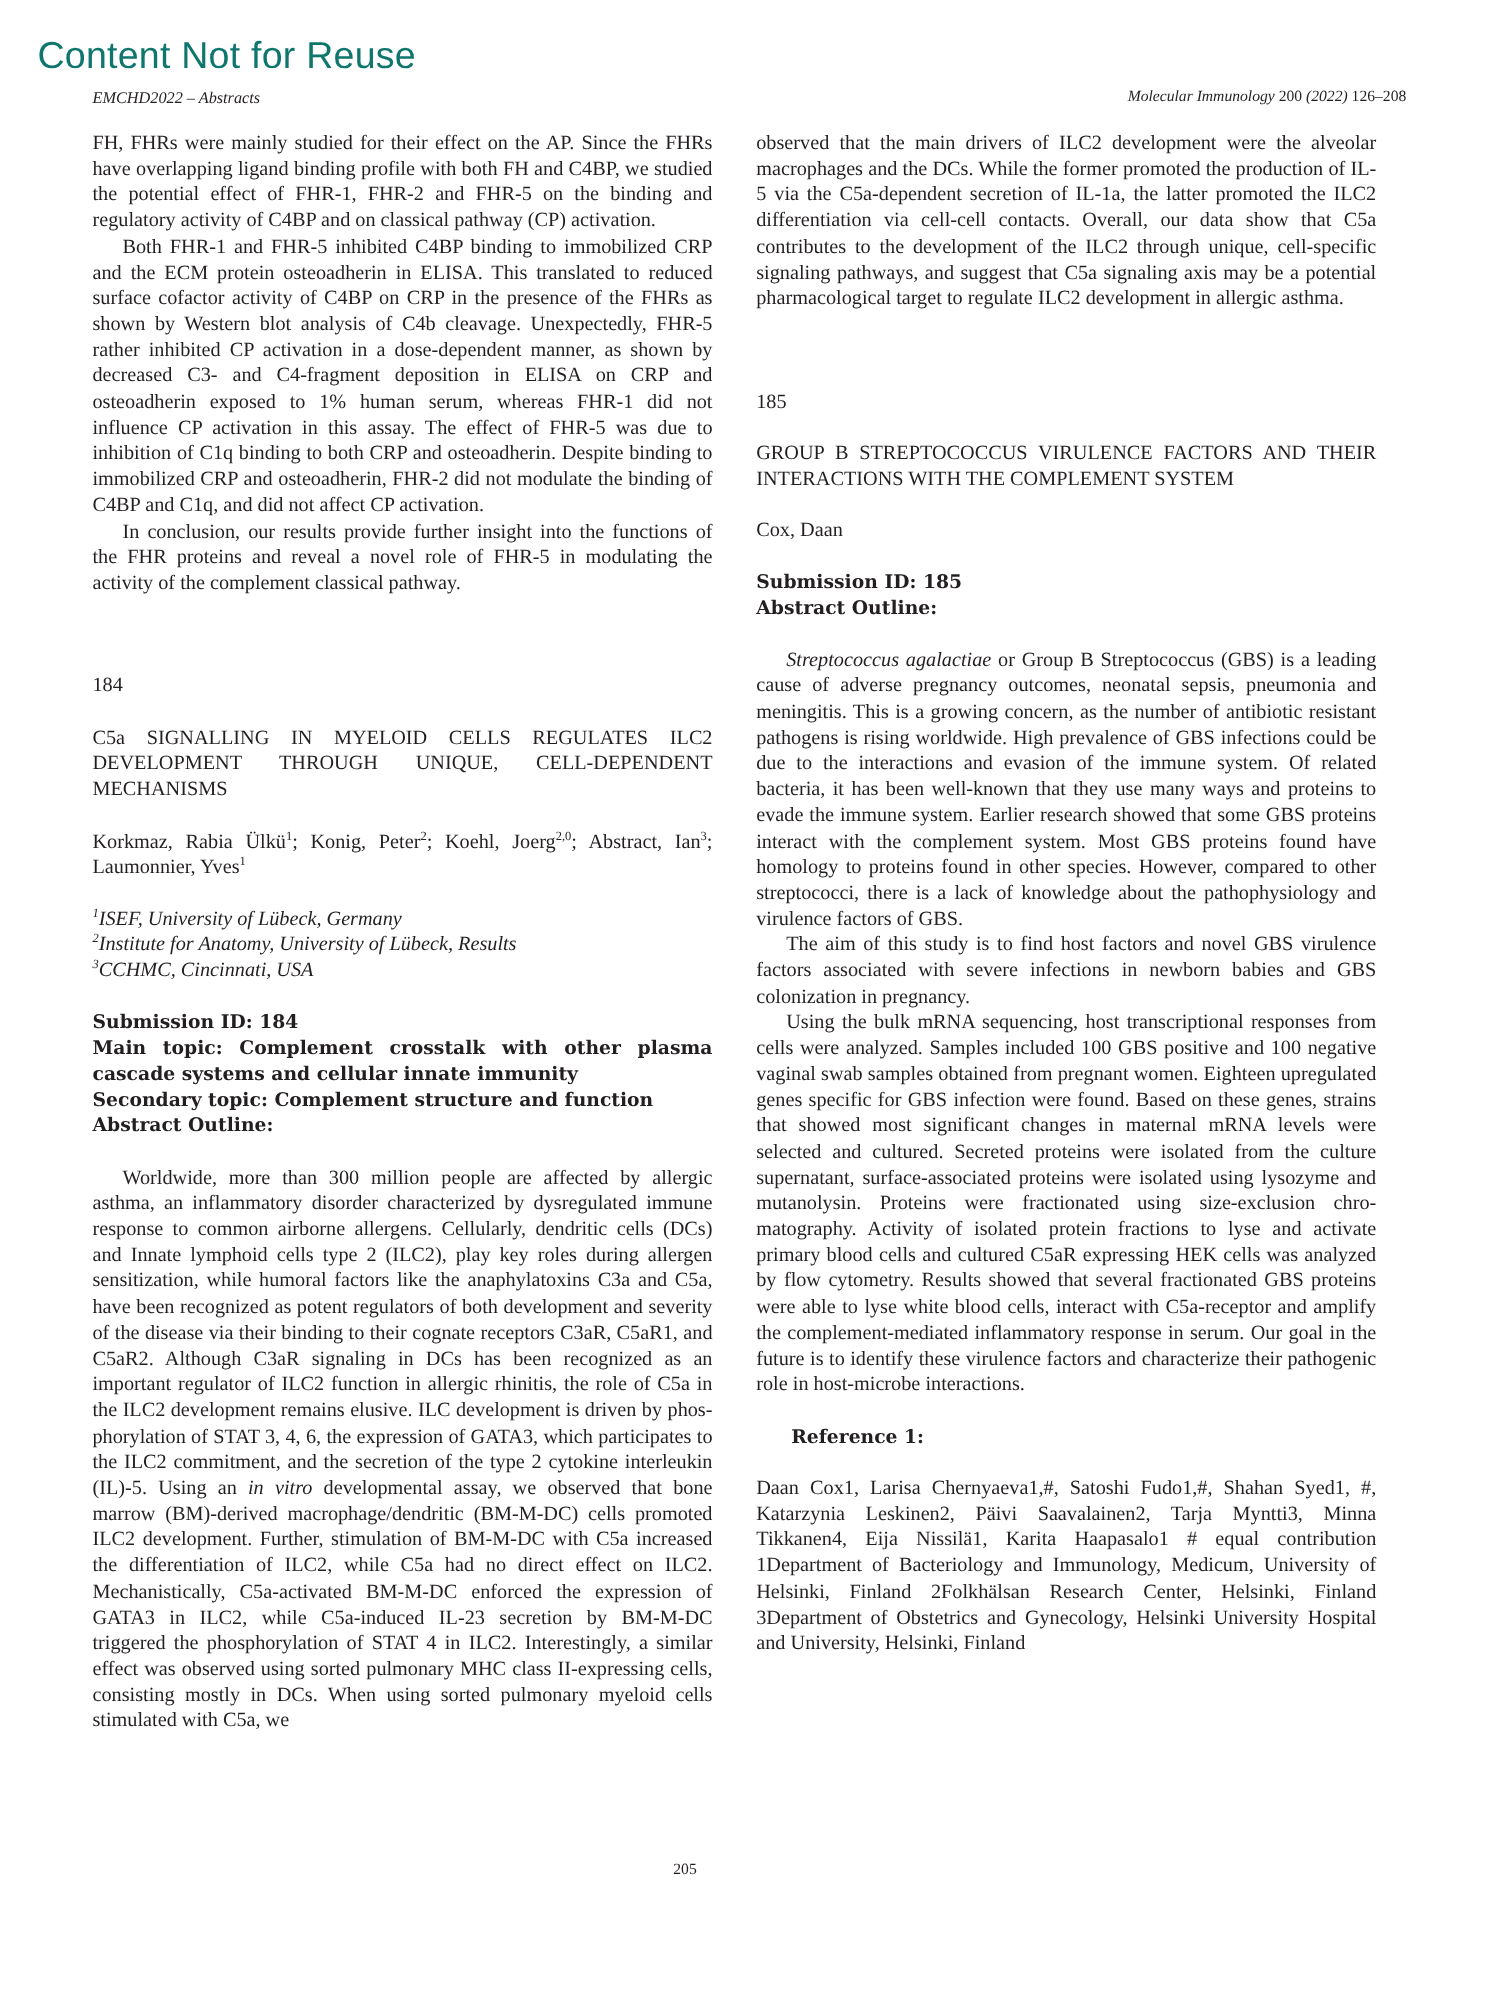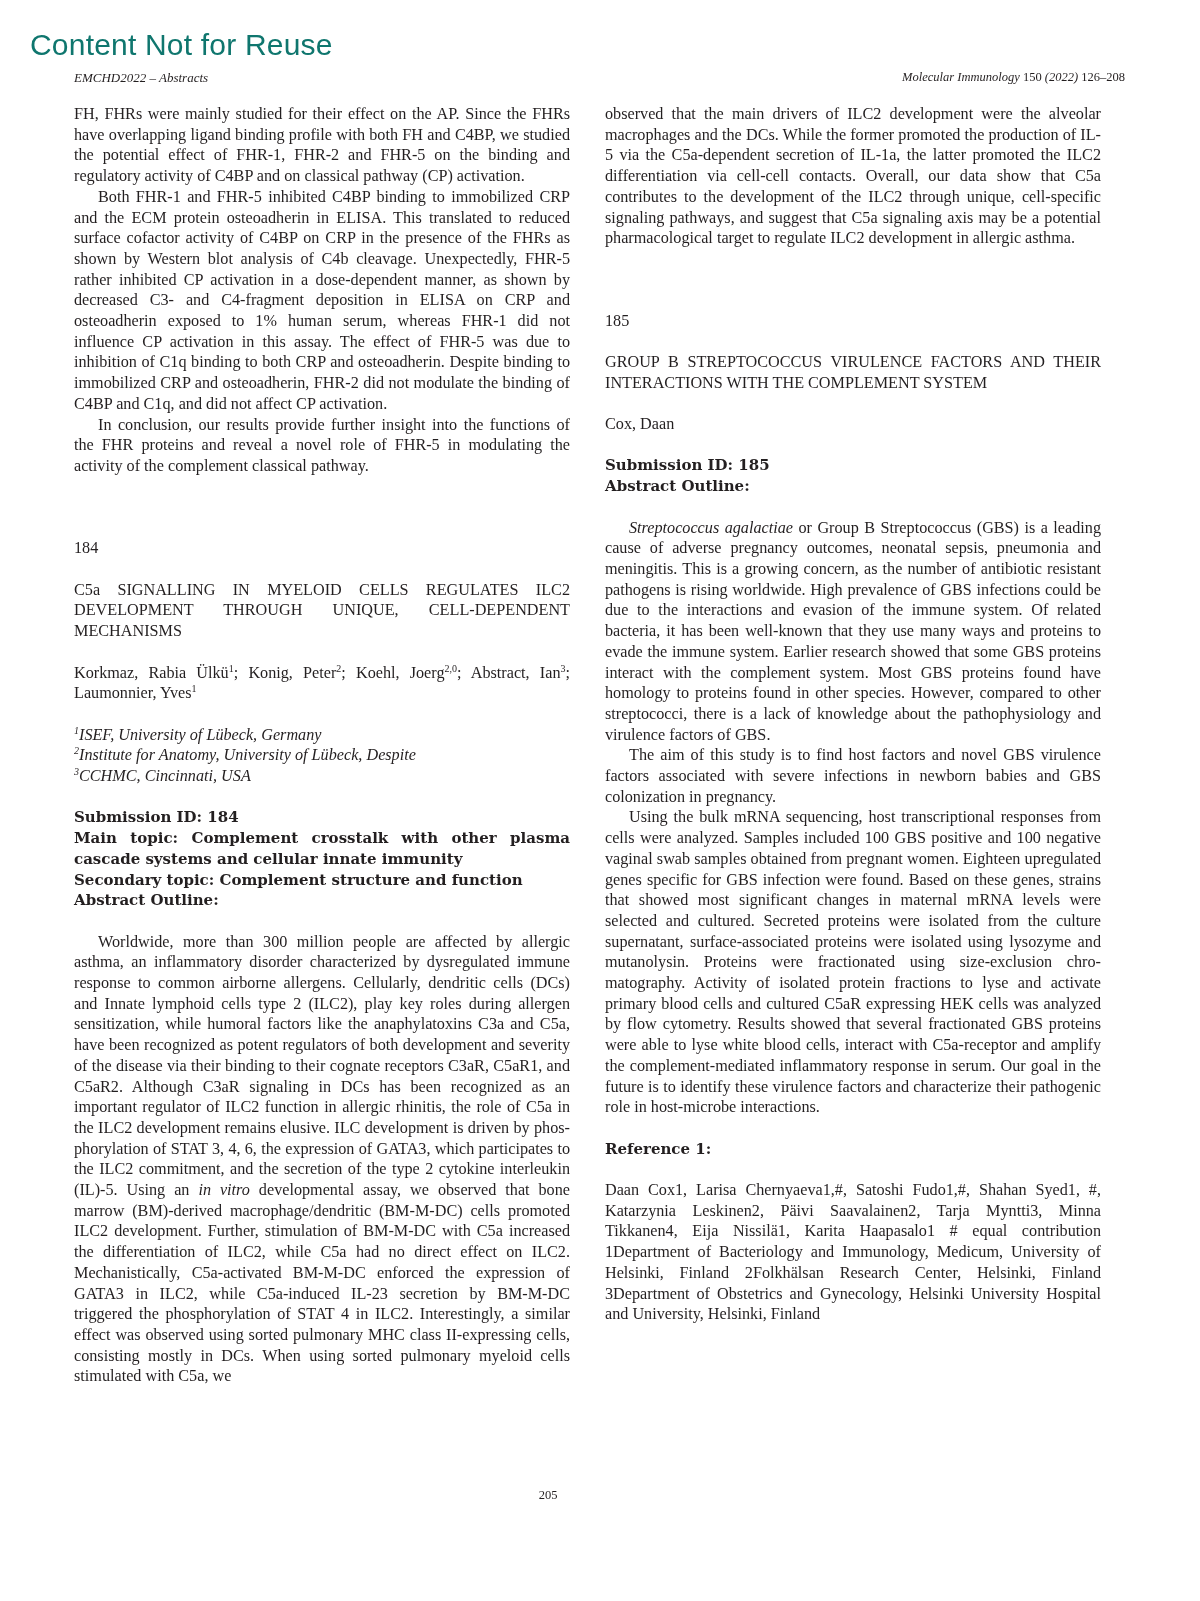--- a/index.html
+++ b/index.html
@@ -35,36 +35,36 @@
     .col-right { left: 605px; }
     p { margin: 0; }
     p.indent { text-indent: 24px; }
     .gap-lg { height: 41px; }
     .gap-md { height: 20.7px; }
     .abstract-number { margin: 0; }
     .abstract-title { margin: 0; text-transform: none; }
     .authors sup, .affil sup { font-size: 10px; line-height: 0; vertical-align: super; }
     .affil { font-style: italic; }
     .meta { font-weight: bold; font-family: "DejaVu Serif", serif; font-size: 15px; line-height: 20.7px; text-align: left; }
-    .ref-heading { font-weight: bold; font-family: "DejaVu Serif", serif; font-size: 15px; }
+    .ref-heading { font-weight: bold; font-family: "DejaVu Serif", serif; font-size: 15px; margin-left: 28px; }
     .page-number {
       position: absolute; left: 0; width: 1096px; top: 1488px;
       text-align: center; font-family: "Liberation Serif", serif; font-size: 12.5px;
     }
     em { font-style: italic; }
   </style>
 </head>
 <body>
 
 <div class="watermark">Content Not for Reuse</div>
 
 <div class="running-left">EMCHD2022 – Abstracts</div>
 <div class="running-right">
   <span class="journal">Molecular Immunology</span>
-  <span>150</span>
+  <span>200</span>
   <span class="year">(2022)</span>
   <span>126–208</span>
 </div>
 
 <div class="col col-left">
   <p>FH, FHRs were mainly studied for their effect on the AP. Since the FHRs have overlapping ligand binding profile with both FH and C4BP, we studied the potential effect of FHR-1, FHR-2 and FHR-5 on the binding and regulatory activity of C4BP and on classical pathway (CP) activation.</p>
   <p class="indent">Both FHR-1 and FHR-5 inhibited C4BP binding to immobilized CRP and the ECM protein osteoadherin in ELISA. This translated to reduced surface cofactor activity of C4BP on CRP in the presence of the FHRs as shown by Western blot analysis of C4b cleavage. Unexpectedly, FHR-5 rather inhibited CP activation in a dose-dependent manner, as shown by decreased C3- and C4-fragment deposition in ELISA on CRP and osteoadherin exposed to 1% human serum, whereas FHR-1 did not influence CP activation in this assay. The effect of FHR-5 was due to inhibition of C1q binding to both CRP and osteoadherin. Despite binding to immobilized CRP and osteoad­herin, FHR-2 did not modulate the binding of C4BP and C1q, and did not affect CP activation.</p>
   <p class="indent">In conclusion, our results provide further insight into the func­tions of the FHR proteins and reveal a novel role of FHR-5 in modulating the activity of the complement classical pathway.</p>
 
   <div class="gap-lg"></div>
@@ -78,21 +78,21 @@
   <p class="authors" style="text-align: justify;">
     <span>Korkmaz, Rabia Ülkü</span><sup>1</sup>;
     <span>Konig, Peter</span><sup>2</sup>;
     <span>Koehl, Joerg</span><sup>2,0</sup>;
     <span>Abstract, Ian</span><sup>3</sup>;
     <span>Laumonnier, Yves</span><sup>1</sup>
   </p>
   <div class="gap-md"></div>
 
   <p class="affil"><sup>1</sup><span>ISEF, University of Lübeck, Germany</span></p>
-  <p class="affil"><sup>2</sup><span>Institute for Anatomy, University of Lübeck, Despite</span></p>
+  <p class="affil"><sup>2</sup><span>Institute for Anatomy, University of Lübeck, Results</span></p>
   <p class="affil"><sup>3</sup><span>CCHMC, Cincinnati, USA</span></p>
   <div class="gap-md"></div>
 
   <div class="meta">
     <p><span>Submission ID:</span> <span>184</span></p>
     <p style="text-align: justify;"><span>Main topic:</span> <span>Complement crosstalk with other plasma cascade systems and cellular innate immunity</span></p>
     <p><span>Secondary topic:</span> <span>Complement structure and function</span></p>
     <p>Abstract Outline:</p>
   </div>
   <div class="gap-md"></div>

